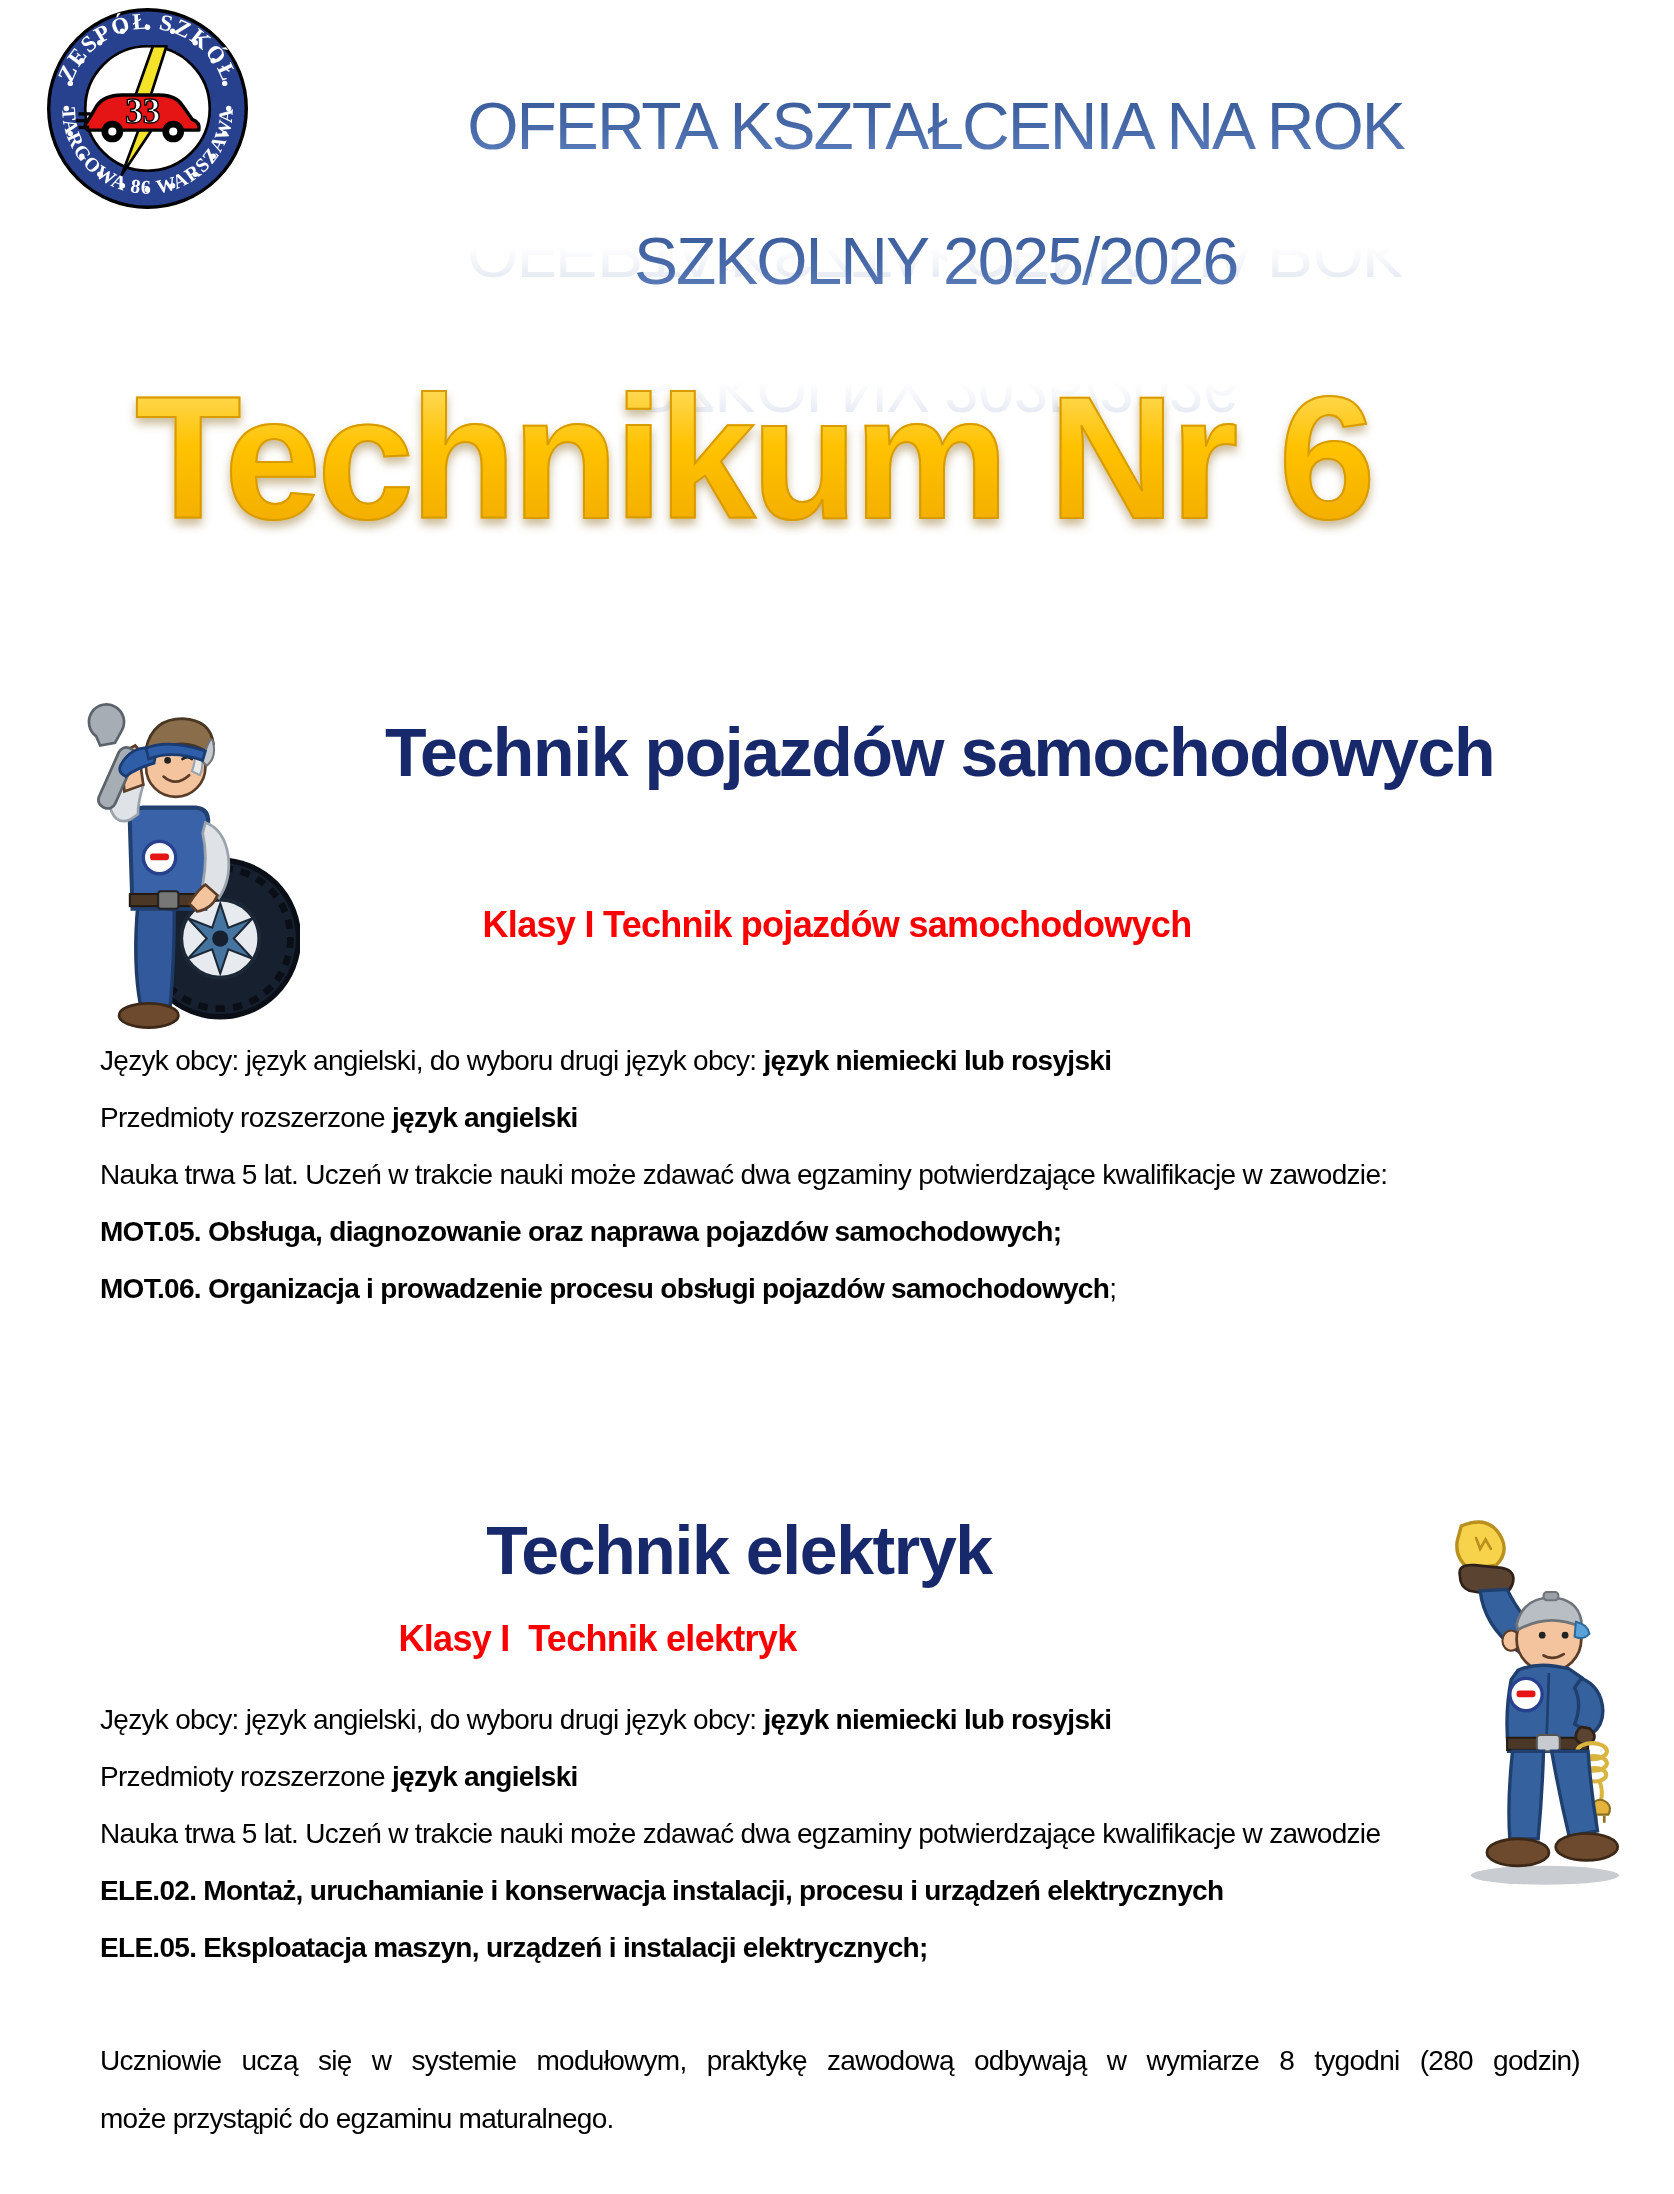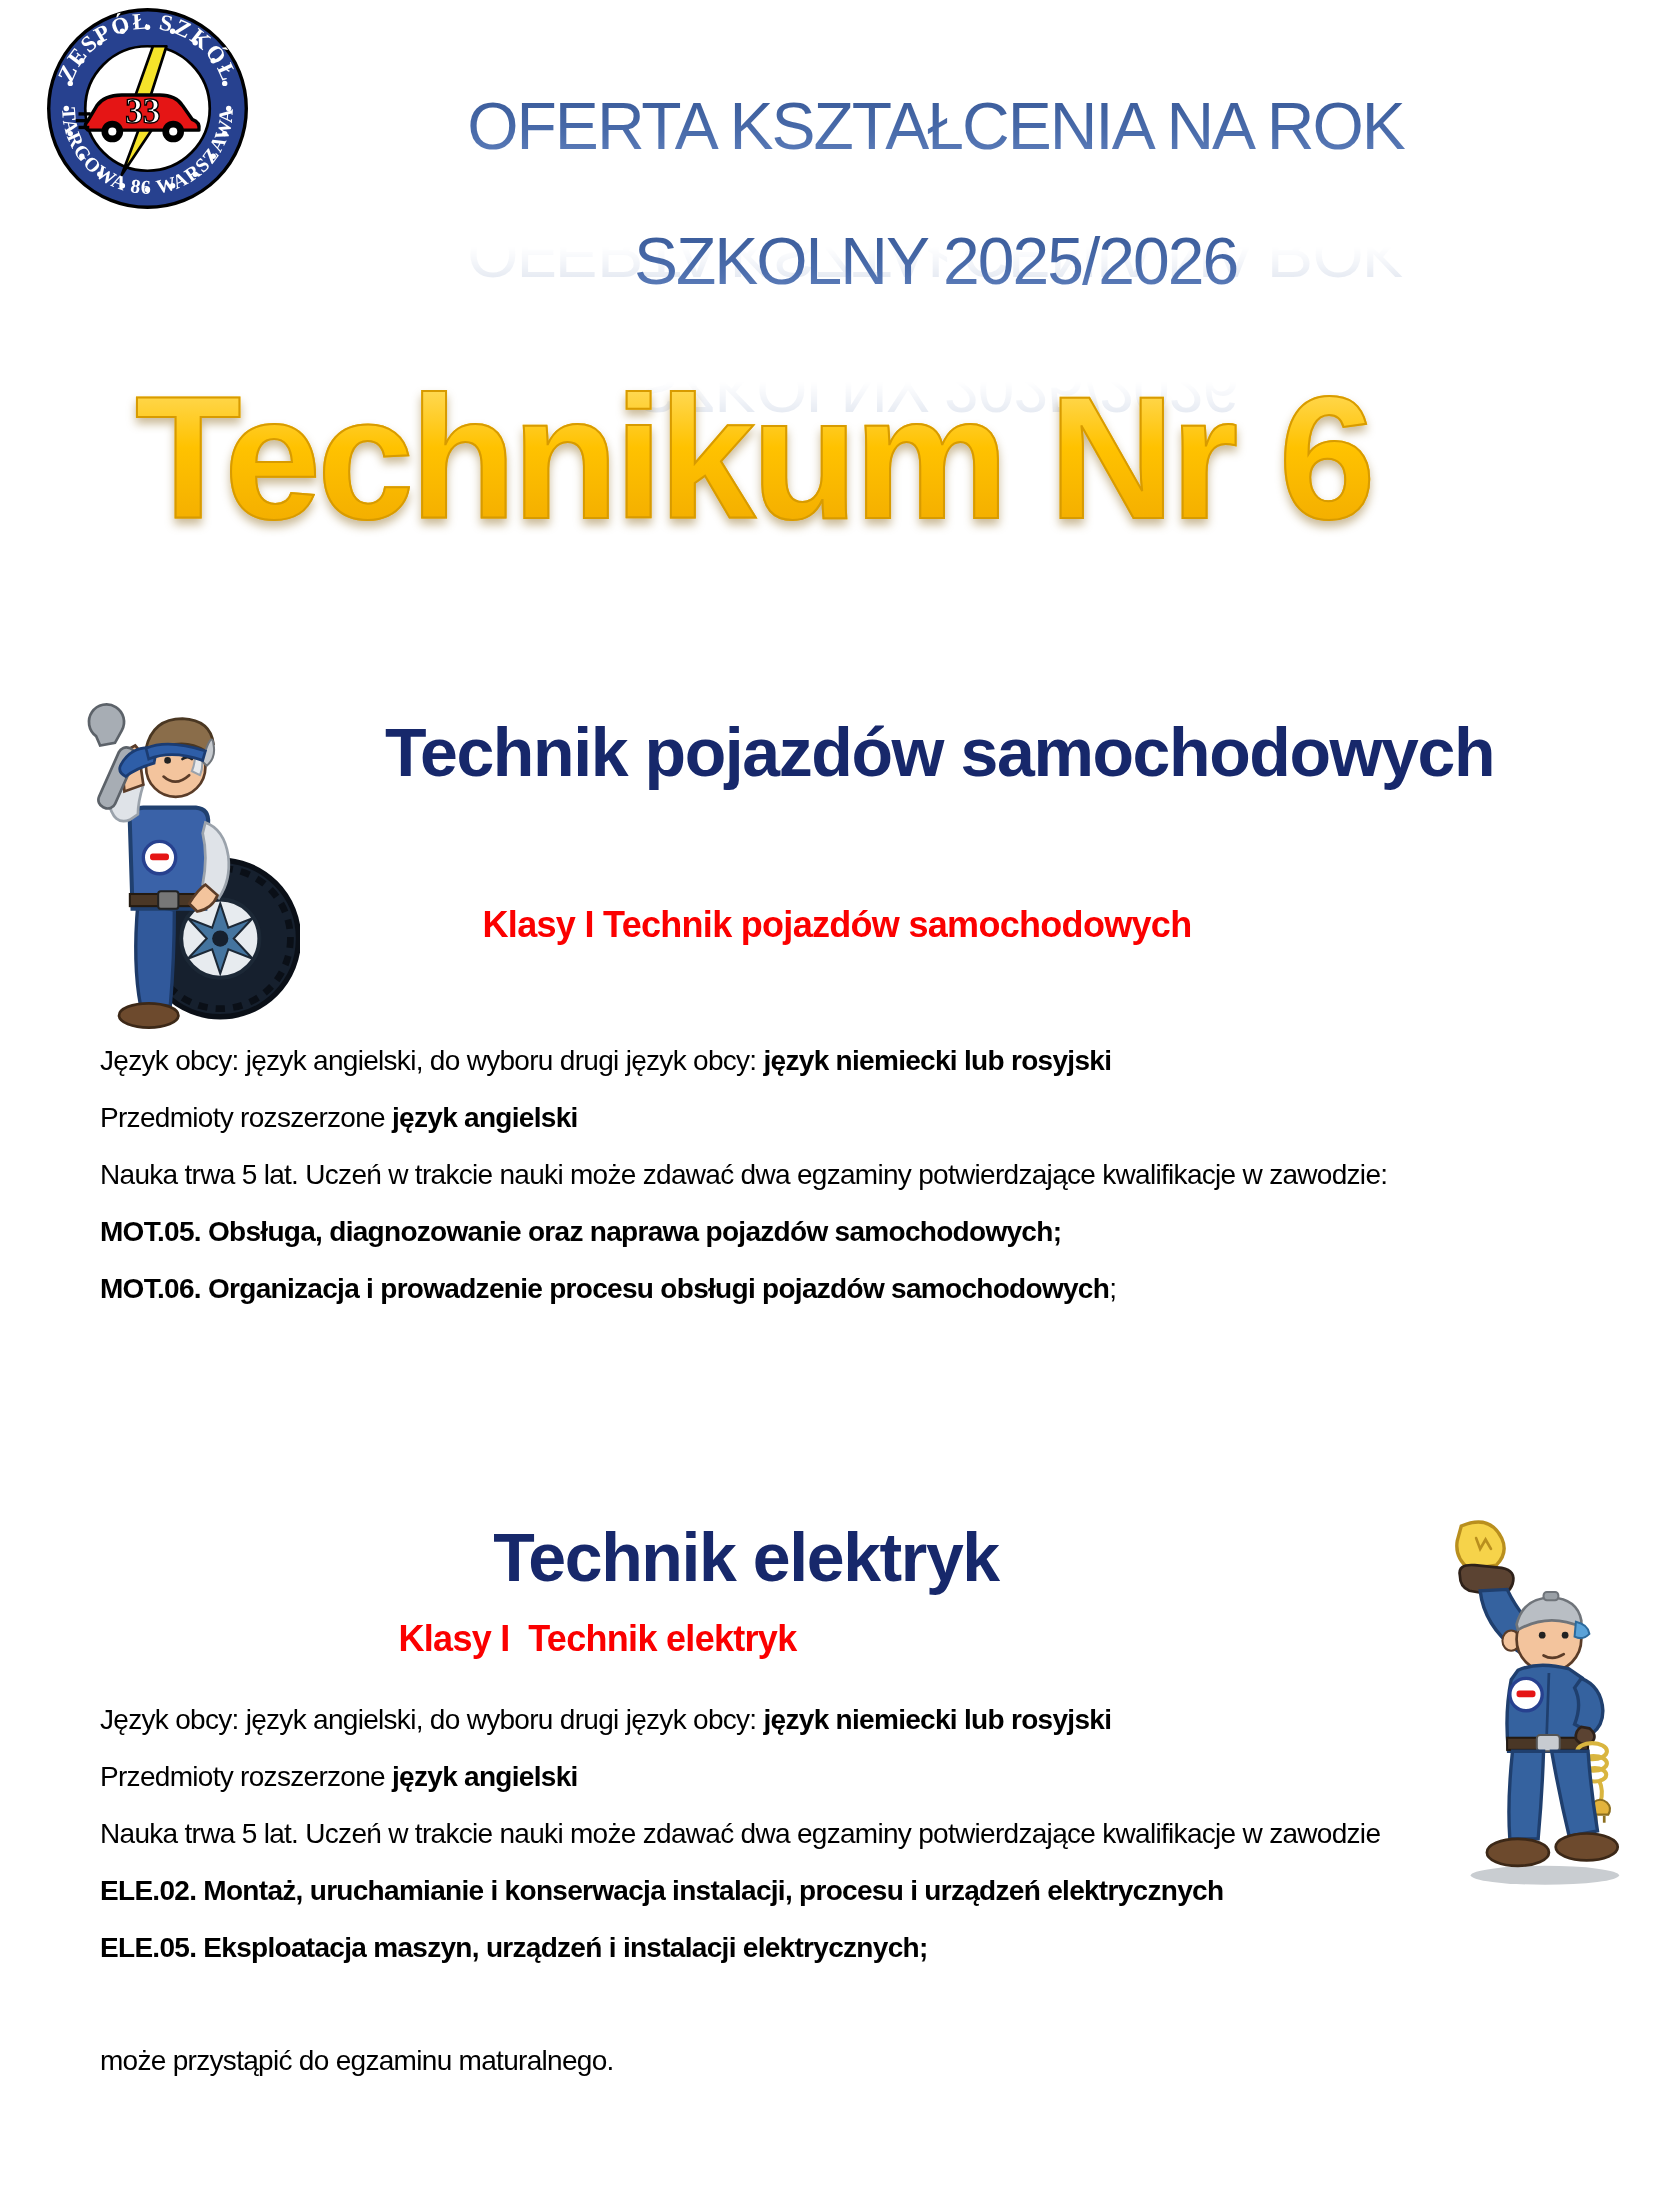--- a/index.html
+++ b/index.html
@@ -171,21 +171,21 @@
 <h2 class="h-nav" id="h-pojazdy" style="margin:8px">Technik pojazdów samochodowych</h2>
 <h3 class="h-red" id="r-pojazdy" style="margin:0">Klasy I Technik pojazdów samochodowych</h3>
 <div class="para" id="p-pojazdy">
     <div class="pline"><span>Język obcy: język angielski, do wyboru drugi język obcy: </span><span class="b">język niemiecki lub rosyjski</span></div>
     <div class="pline"><span>Przedmioty rozszerzone </span><span class="b">język angielski</span></div>
     <div class="pline"><span>Nauka trwa 5 lat. Uczeń w trakcie nauki może zdawać dwa egzaminy potwierdzające kwalifikacje w zawodzie:</span></div>
     <div class="pline"><span class="b">MOT.05. Obsługa, diagnozowanie oraz naprawa pojazdów samochodowych;</span></div>
     <div class="pline"><span class="b">MOT.06. Organizacja i prowadzenie procesu obsługi pojazdów samochodowych</span><span>;</span></div>
   </div>
 
-<h2 class="h-nav" id="h-elektryk" style="margin:17px">Technik elektryk</h2>
+<h2 class="h-nav" id="h-elektryk" style="margin:10px">Technik elektryk</h2>
 <h3 class="h-red" id="r-elektryk" style="margin:0">Klasy I  Technik elektryk</h3>
 <div class="para" id="p-elektryk">
     <div class="pline"><span>Język obcy: język angielski, do wyboru drugi język obcy: </span><span class="b">język niemiecki lub rosyjski</span></div>
     <div class="pline"><span>Przedmioty rozszerzone </span><span class="b">język angielski</span></div>
     <div class="pline"><span>Nauka trwa 5 lat. Uczeń w trakcie nauki może zdawać dwa egzaminy potwierdzające kwalifikacje w zawodzie</span></div>
     <div class="pline"><span class="b">ELE.02. Montaż, uruchamianie i konserwacja instalacji, procesu i urządzeń elektrycznych</span></div>
     <div class="pline"><span class="b">ELE.05. Eksploatacja maszyn, urządzeń i instalacji elektrycznych;</span></div>
   </div>
 
 <svg class="electrician" viewBox="0 0 304 566" aria-hidden="true">
@@ -233,15 +233,16 @@
     <line x1="248" y1="452" x2="248" y2="462" stroke="#8d6f1f" stroke-width="4"></line>
   </g>
 
   <path d="M112,356 Q104,430 108,486 L150,486 Q156,420 158,356 Z" fill="#35629f" stroke="#1f3f6e" stroke-width="5"></path>
   <path d="M170,356 Q182,424 196,482 L238,474 Q228,414 224,356 Z" fill="#35629f" stroke="#1f3f6e" stroke-width="5"></path>
   <ellipse cx="120" cy="506" rx="46" ry="20" fill="#6d4a2d" stroke="#3c2817" stroke-width="4"></ellipse>
   <ellipse cx="222" cy="498" rx="46" ry="20" fill="#6d4a2d" stroke="#3c2817" stroke-width="4"></ellipse>
 </svg>
 
 <div class="footer-para">
+    <div class="fline just">Uczniowie uczą się w systemie modułowym, praktykę zawodową odbywają w wymiarze 8 tygodni (280 godzin)</div>
     <div class="fline">może przystąpić do egzaminu maturalnego.</div>
   </div>
 
 
 </body></html>

